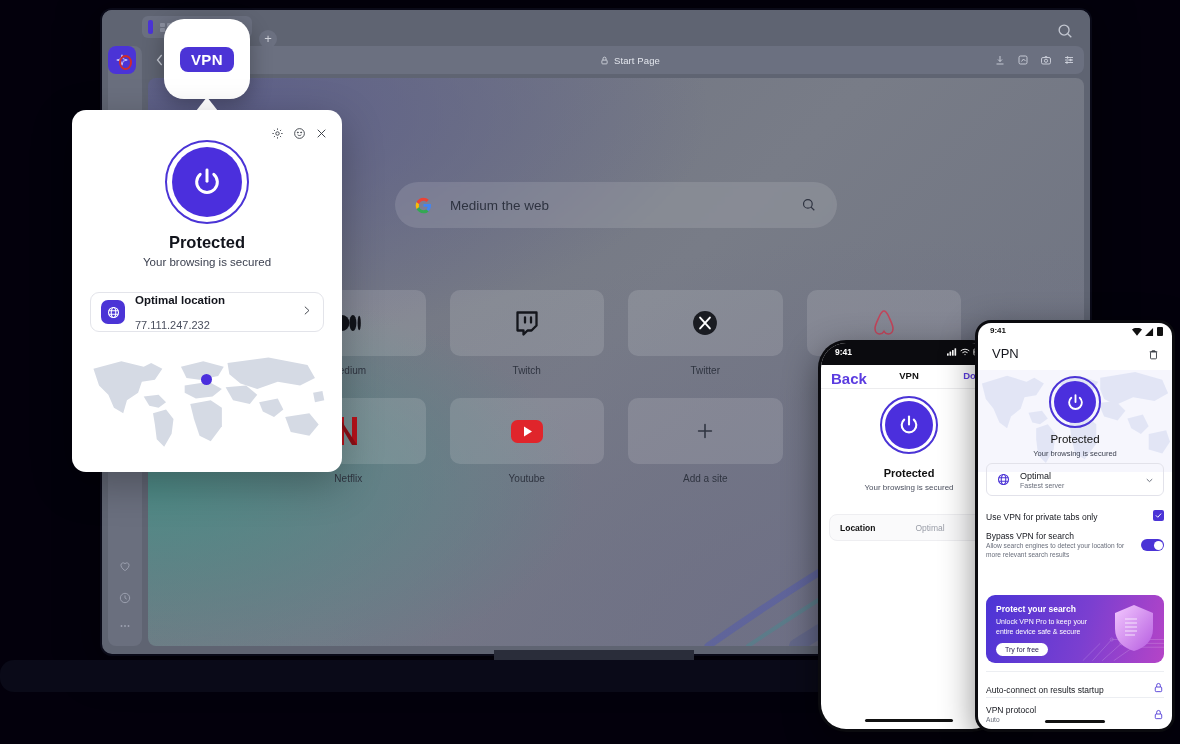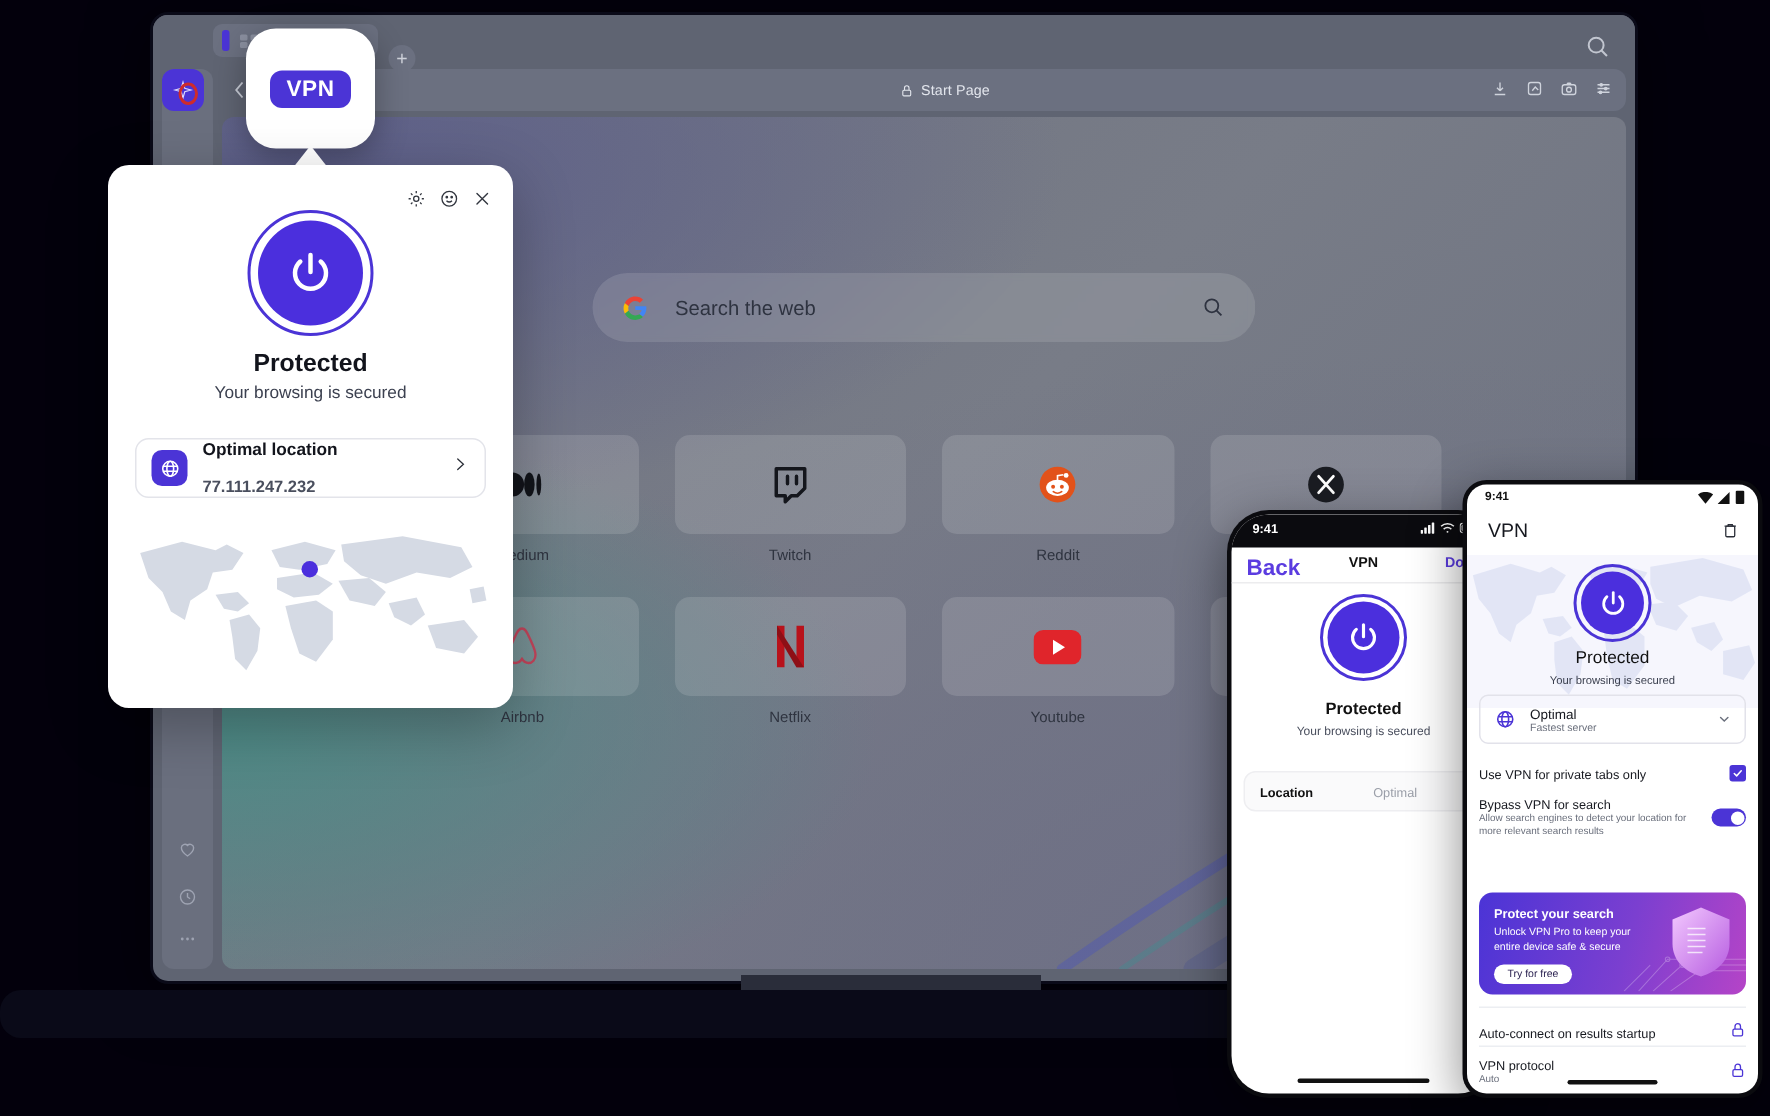--- a/index.html
+++ b/index.html
@@ -132,21 +132,21 @@
   #popup-sub{ position:absolute; left:0;right:0; top:146px; text-align:center;
               font-size:11.5px; color:#3c4150; }
   #loc-card{
     position:absolute; left:18px; right:18px; top:182px; height:40px;
     border:1px solid #e3e4ea; border-radius:9px; display:flex; align-items:center; padding:0 10px;
   }
   #loc-globe{ width:24px;height:24px;border-radius:7px;background:#4b34d6;
               display:flex;align-items:center;justify-content:center; flex:0 0 auto;}
   #loc-text{ margin-left:10px; flex:1; }
   #loc-title{ font-size:11.5px; font-weight:bold; color:#12141c; }
-  #loc-ip{ font-size:11px; color:#4a4f5e; margin-top:13px;font-weight:bold; }
+  #loc-ip{ font-size:11px; color:#4a4f5e; margin-top:13px; }
   #popup-map{ position:absolute; left:14px; right:14px; top:240px; height:108px; }
   #map-dot{ position:absolute; left:47.5%; top:22%; width:11px;height:11px;border-radius:50%;
             background:#4b2fdd; }
 
   
   #iphone{
     position:absolute; left:818px; top:340px; width:182px; height:392px;
     background:#0b0b0f; border-radius:28px; padding:3px;
     box-shadow:0 10px 34px rgba(0,0,0,.45);
   }
@@ -346,21 +346,21 @@
 
       <div id="search-box">
         <span id="g-logo">
           <svg viewBox="0 0 48 48" width="17" height="17">
             <path fill="#4285F4" d="M45 24c0-1.6-.1-2.7-.4-4H24v7.5h12c-.2 2-1.5 5-4.4 7l6.7 5.2C42.2 36 45 30.6 45 24z"></path>
             <path fill="#34A853" d="M24 46c5.9 0 10.9-2 14.5-5.3l-6.9-5.4C29.7 36.6 27.1 37.5 24 37.5c-5.8 0-10.7-3.9-12.4-9.2l-7.1 5.5C8.1 41 15.4 46 24 46z"></path>
             <path fill="#FBBC05" d="M11.6 28.3A13.4 13.4 0 0 1 10.9 24c0-1.5.3-3 .7-4.3l-7.1-5.5A22 22 0 0 0 2 24c0 3.5.8 6.9 2.5 9.8l7.1-5.5z"></path>
             <path fill="#EA4335" d="M24 10.5c4.1 0 6.9 1.8 8.5 3.3l6.2-6C34.9 4.2 29.9 2 24 2 15.4 2 8.1 7 4.5 14.2l7.1 5.5C13.3 14.4 18.2 10.5 24 10.5z"></path>
           </svg>
         </span>
-        <span id="search-placeholder">Search the web</span>
+        <span id="search-placeholder">Medium the web</span>
         <span id="search-mag">
           <svg width="16" height="16" viewBox="0 0 20 20" fill="none" stroke="#2e3340" stroke-width="1.5">
             <circle cx="8.6" cy="8.6" r="5.4"></circle>
               <line x1="12.6" y1="12.6" x2="16.6" y2="16.6"></line>
             </svg>
         </span>
       </div>
 
       <div id="dials">
 
@@ -378,34 +378,20 @@
         <div class="dial">
           <div class="dial-tile">
             <svg width="24" height="26" viewBox="0 0 24 26" fill="none" stroke="#14161c" stroke-width="2.3" stroke-linejoin="round">
               <path d="M2.5 2.5h19v13l-5 5h-4l-4 4v-4H2.5z"></path>
                 <path d="M10 7.5v5M16 7.5v5" stroke-linecap="round"></path>
               </svg>
           </div>
           <div class="dial-label">Twitch</div>
         </div>
 
-        <div class="dial">
-          <div class="dial-tile">
-            <svg width="26" height="26" viewBox="0 0 24 24">
-                <circle cx="12" cy="12" r="11" fill="#e2521a"></circle>
-              <ellipse cx="12" cy="14" rx="7" ry="5" fill="#fff"></ellipse>
-              <circle cx="9.3" cy="13.4" r="1.2" fill="#e2521a"></circle>
-                <circle cx="14.7" cy="13.4" r="1.2" fill="#e2521a"></circle>
-              <path d="M9.4 16.4c1.6 1.2 3.6 1.2 5.2 0" stroke="#e2521a" stroke-width="1" fill="none" stroke-linecap="round"></path>
-              <circle cx="17.3" cy="6.4" r="1.5" fill="#fff"></circle>
-                <path d="M12 9.2V6.6l3.6-.6" stroke="#fff" stroke-width="1" fill="none"></path>
-              </svg>
-          </div>
-          <div class="dial-label">Reddit</div>
-        </div>
 
         <div class="dial">
           <div class="dial-tile">
             <svg width="26" height="26" viewBox="0 0 24 24">
                 <circle cx="12" cy="12" r="11" fill="#1a1c22"></circle>
               <path d="M7.5 7l9 10M16.5 7l-9 10" stroke="#fff" stroke-width="1.8" stroke-linecap="round"></path>
               </svg>
           </div>
           <div class="dial-label">Twitter</div>
         </div>

